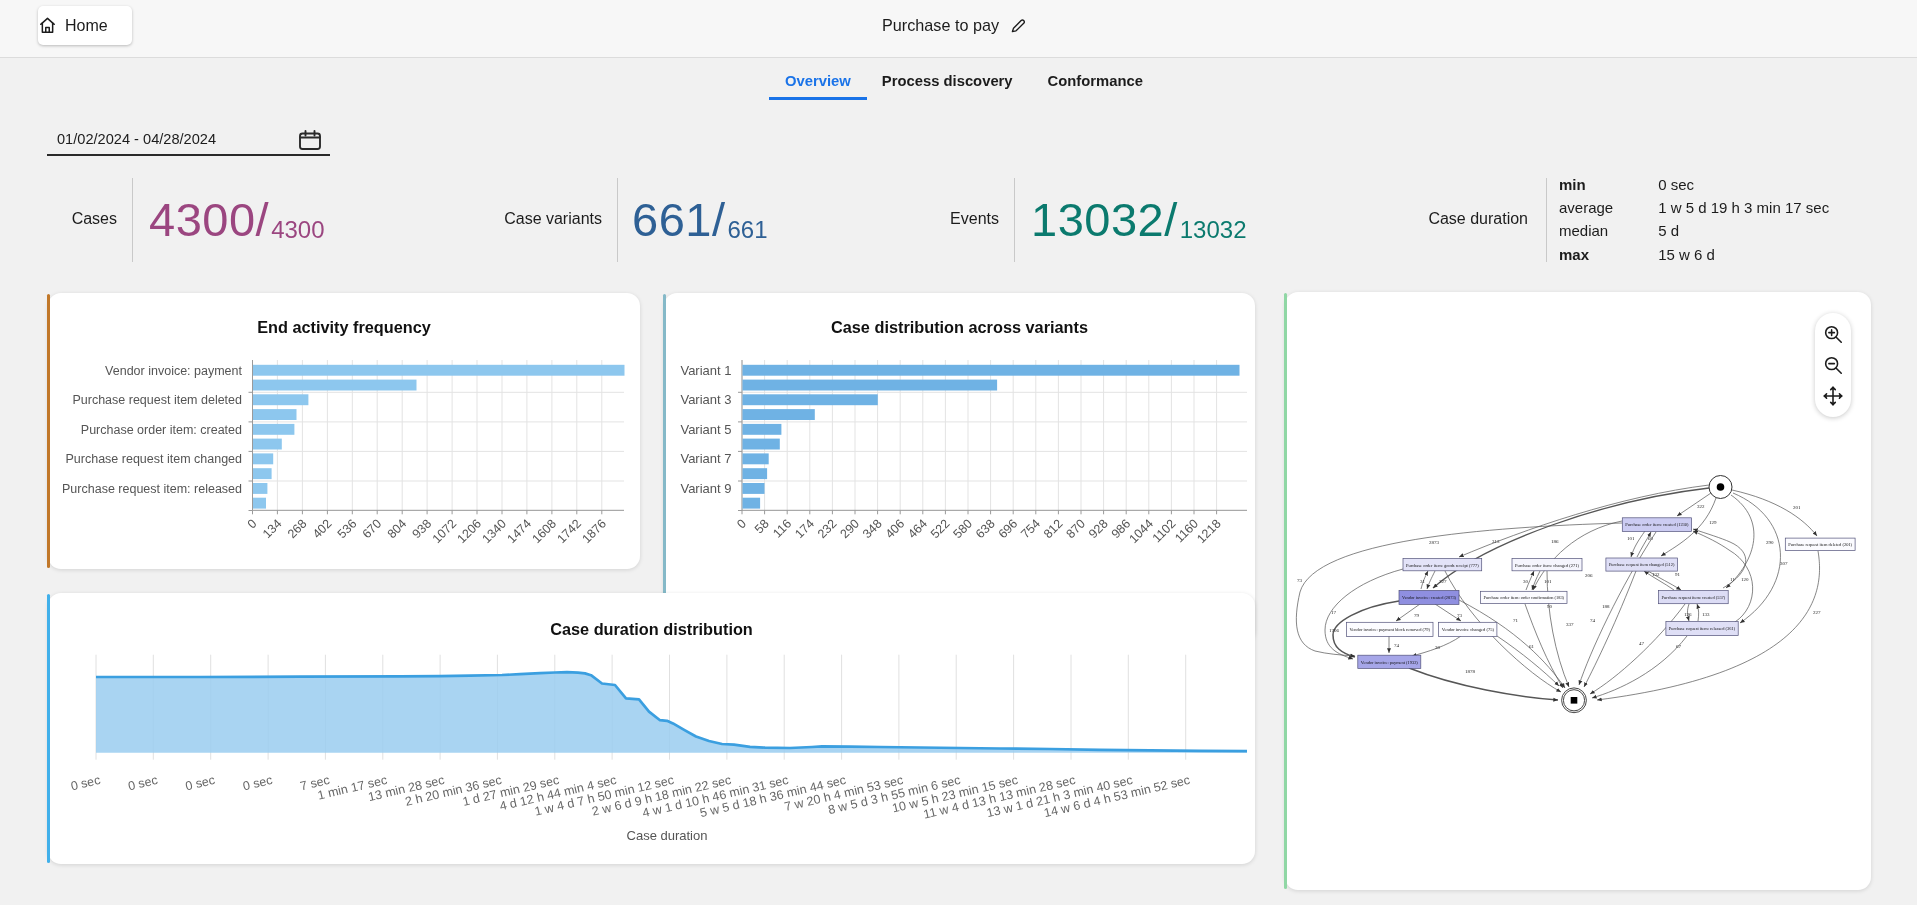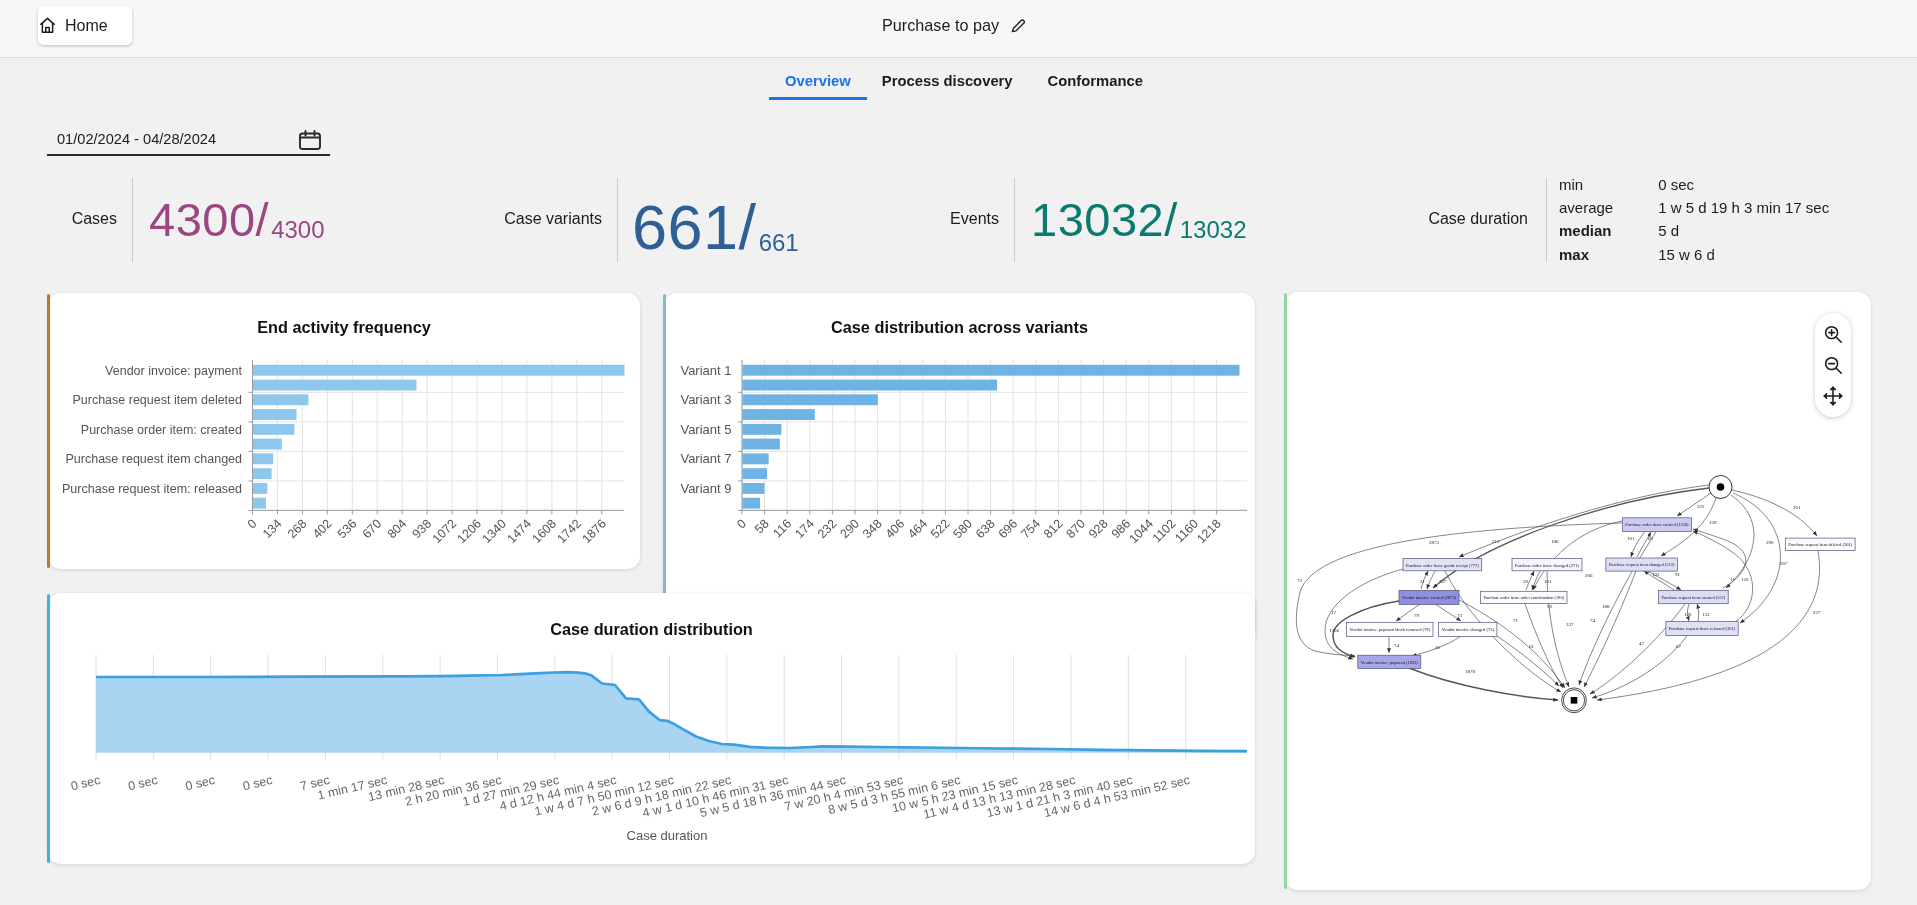--- a/index.html
+++ b/index.html
@@ -47,44 +47,44 @@
 <div class="abs" style="left:0;top:0;width:1917px;height:300px;font-size:16px;color:#1c1c1c">
   <span class="abs" style="right:1800px;top:210px">Cases</span>
   <div class="abs" style="left:132px;top:178px;width:1px;height:84px;background:#c9c9c9"></div>
   <div class="abs" style="left:149px;top:196px;display:flex;align-items:baseline;color:#9b4680;line-height:1">
       <span style="font-size:47px;letter-spacing:0.5px">4300/</span>
       <span style="font-size:24px;margin-left:2px;position:relative;top:2px">4300</span>
     </div>
   <span class="abs" style="right:1315px;top:210px">Case variants</span>
   <div class="abs" style="left:617px;top:178px;width:1px;height:84px;background:#c9c9c9"></div>
   <div class="abs" style="left:632px;top:196px;display:flex;align-items:baseline;color:#2e6095;line-height:1">
-      <span style="font-size:63px;letter-spacing:0.5px">661/</span>
+      <span style="font-size:47px;letter-spacing:0.5px">661/</span>
       <span style="font-size:24px;margin-left:2px;position:relative;top:2px">661</span>
     </div>
   <span class="abs" style="right:918px;top:210px">Events</span>
   <div class="abs" style="left:1014px;top:178px;width:1px;height:84px;background:#c9c9c9"></div>
   <div class="abs" style="left:1031px;top:196px;display:flex;align-items:baseline;color:#0b7a6e;line-height:1">
       <span style="font-size:47px;letter-spacing:0.5px">13032/</span>
       <span style="font-size:24px;margin-left:2px;position:relative;top:2px">13032</span>
     </div>
   <span class="abs" style="right:389px;top:210px">Case duration</span>
   <div class="abs" style="left:1546px;top:178px;width:1px;height:84px;background:#c9c9c9"></div>
   <div class="abs" style="left:1559px;top:173px">
     <table style="border-collapse:collapse;font-size:15px;line-height:23.2px">
       <tbody>
           <tr>
-            <td style="font-weight:normal;padding-right:45px">min</td>
+            <td style="font-weight:bold;padding-right:45px">min</td>
             <td>0 sec</td>
           </tr>
       <tr>
             <td style="font-weight:normal;padding-right:45px">average</td>
             <td>1 w 5 d 19 h 3 min 17 sec</td>
           </tr>
       <tr>
-            <td style="font-weight:bold;padding-right:45px">median</td>
+            <td style="font-weight:normal;padding-right:45px">median</td>
             <td>5 d</td>
           </tr>
       <tr>
             <td style="font-weight:bold;padding-right:45px">max</td>
             <td>15 w 6 d</td>
           </tr>
     </tbody>
       </table>
   </div>
 </div>

